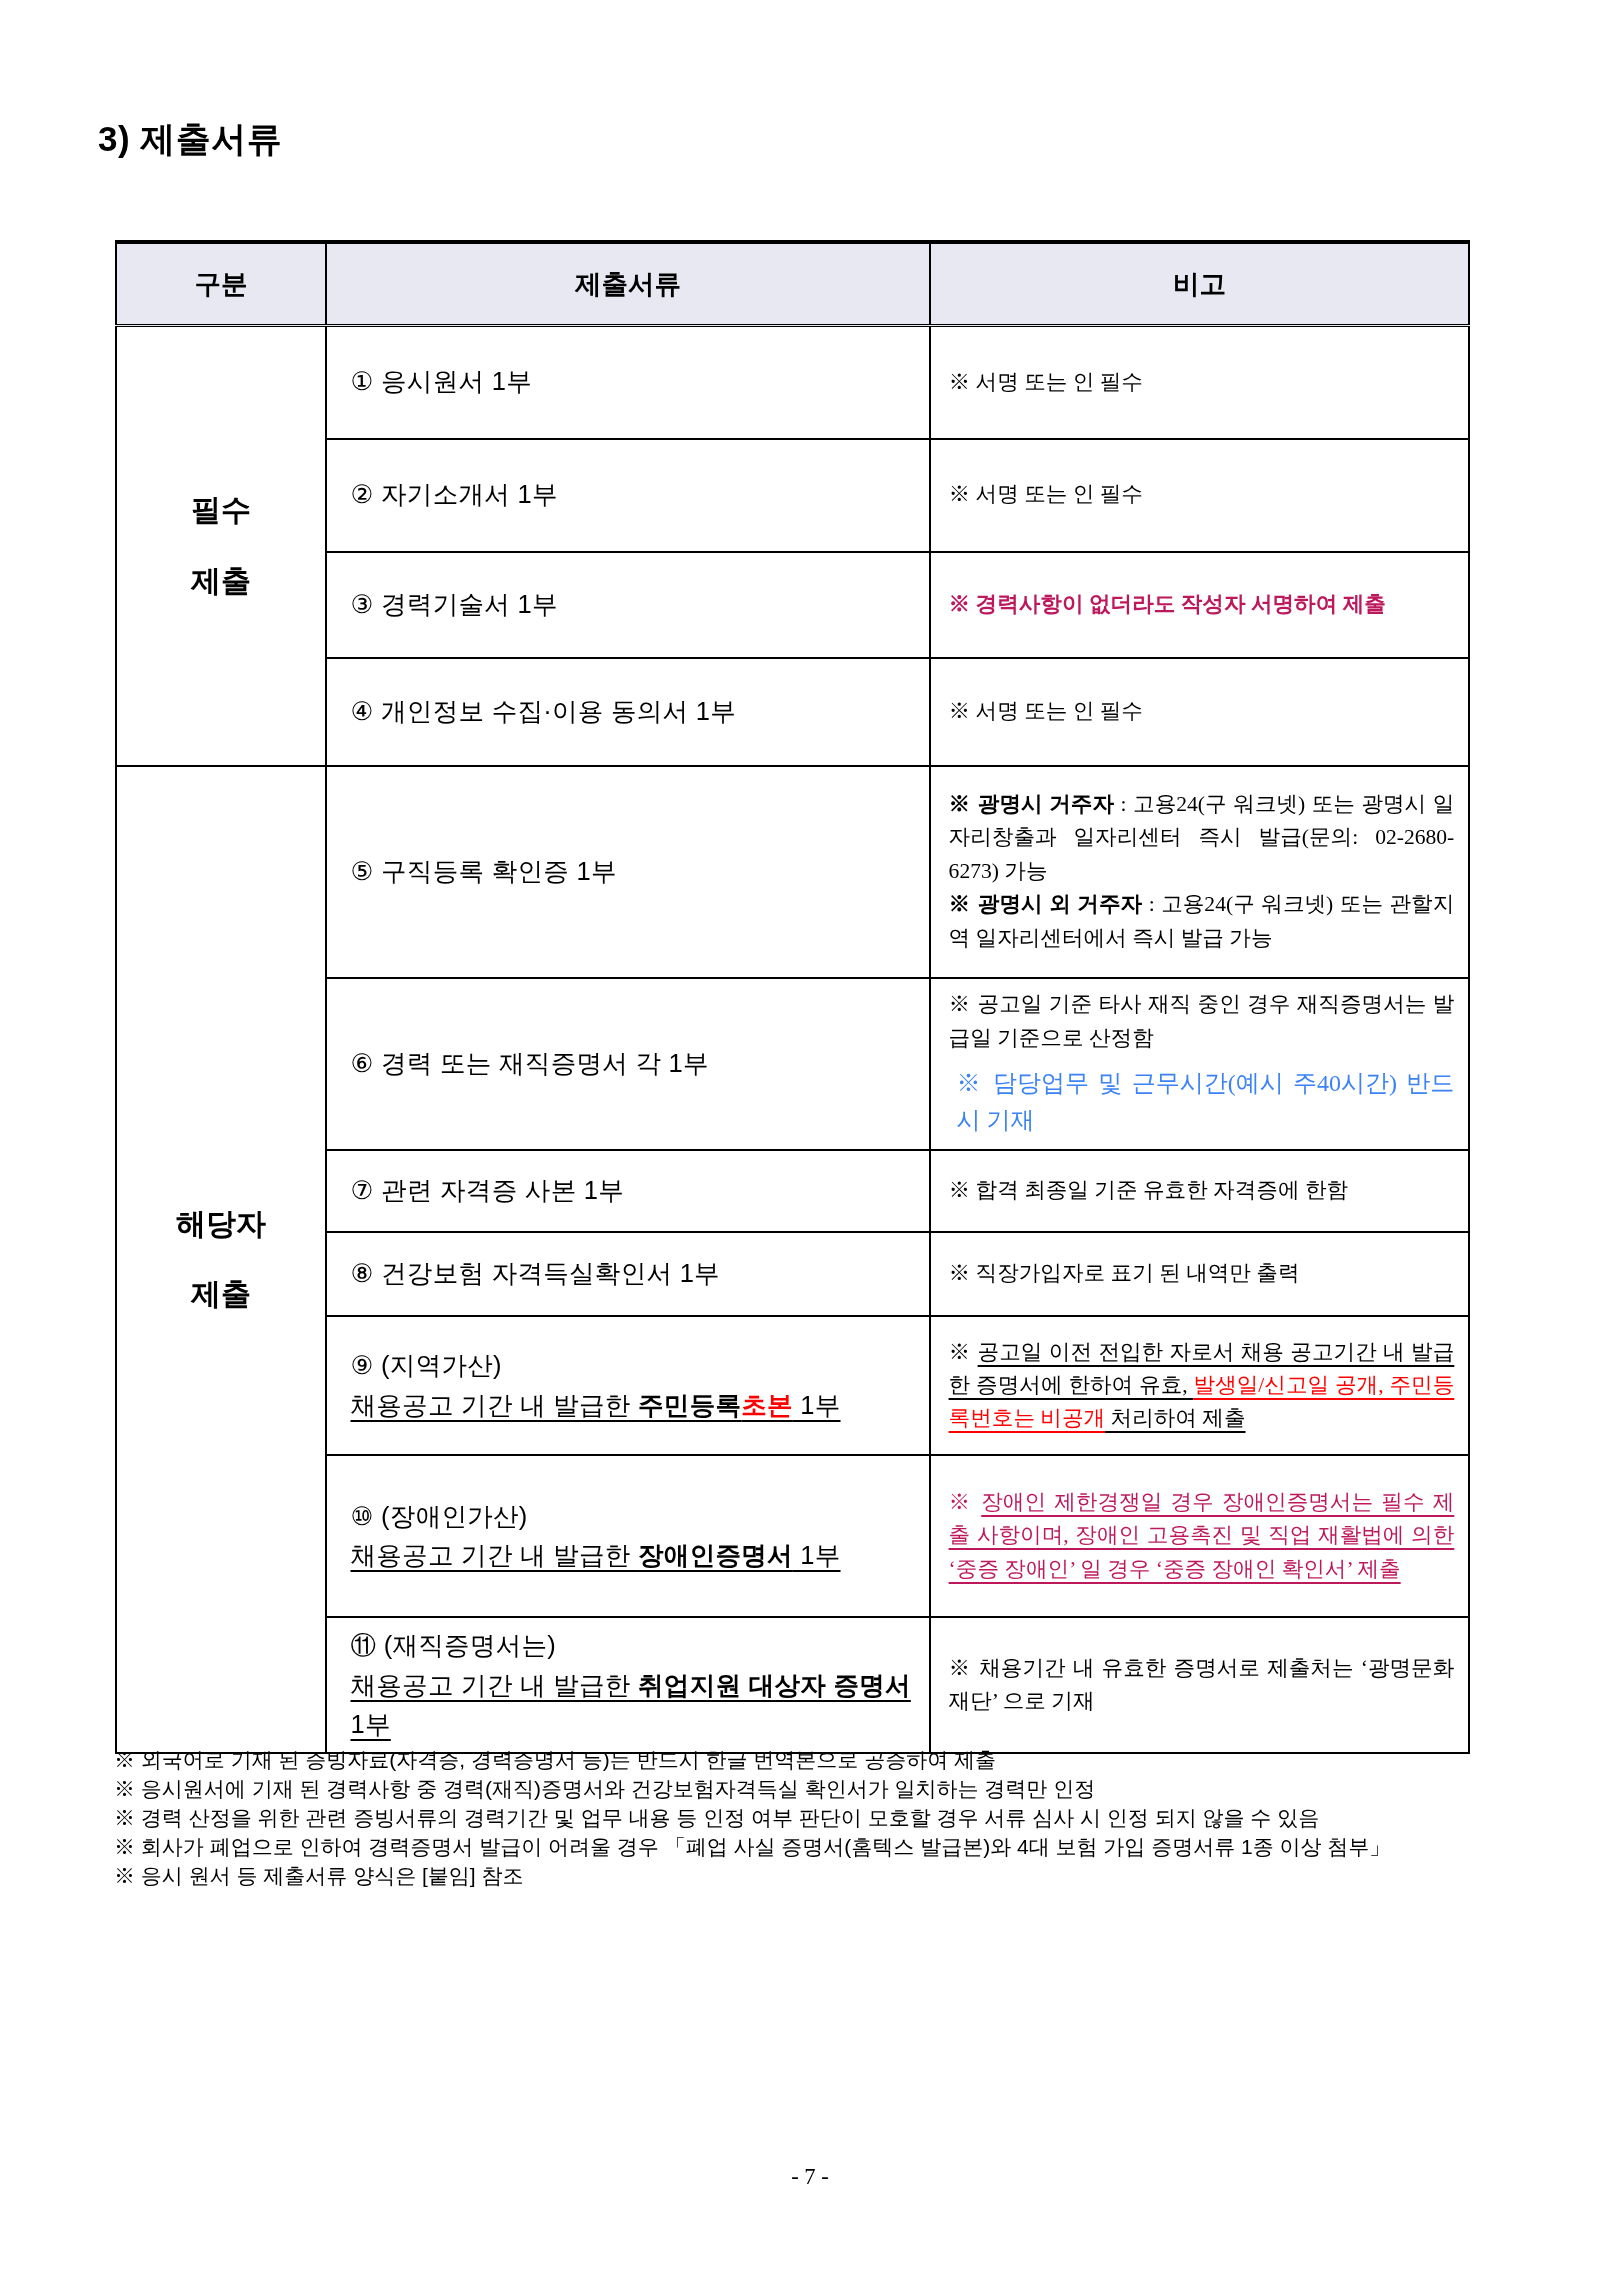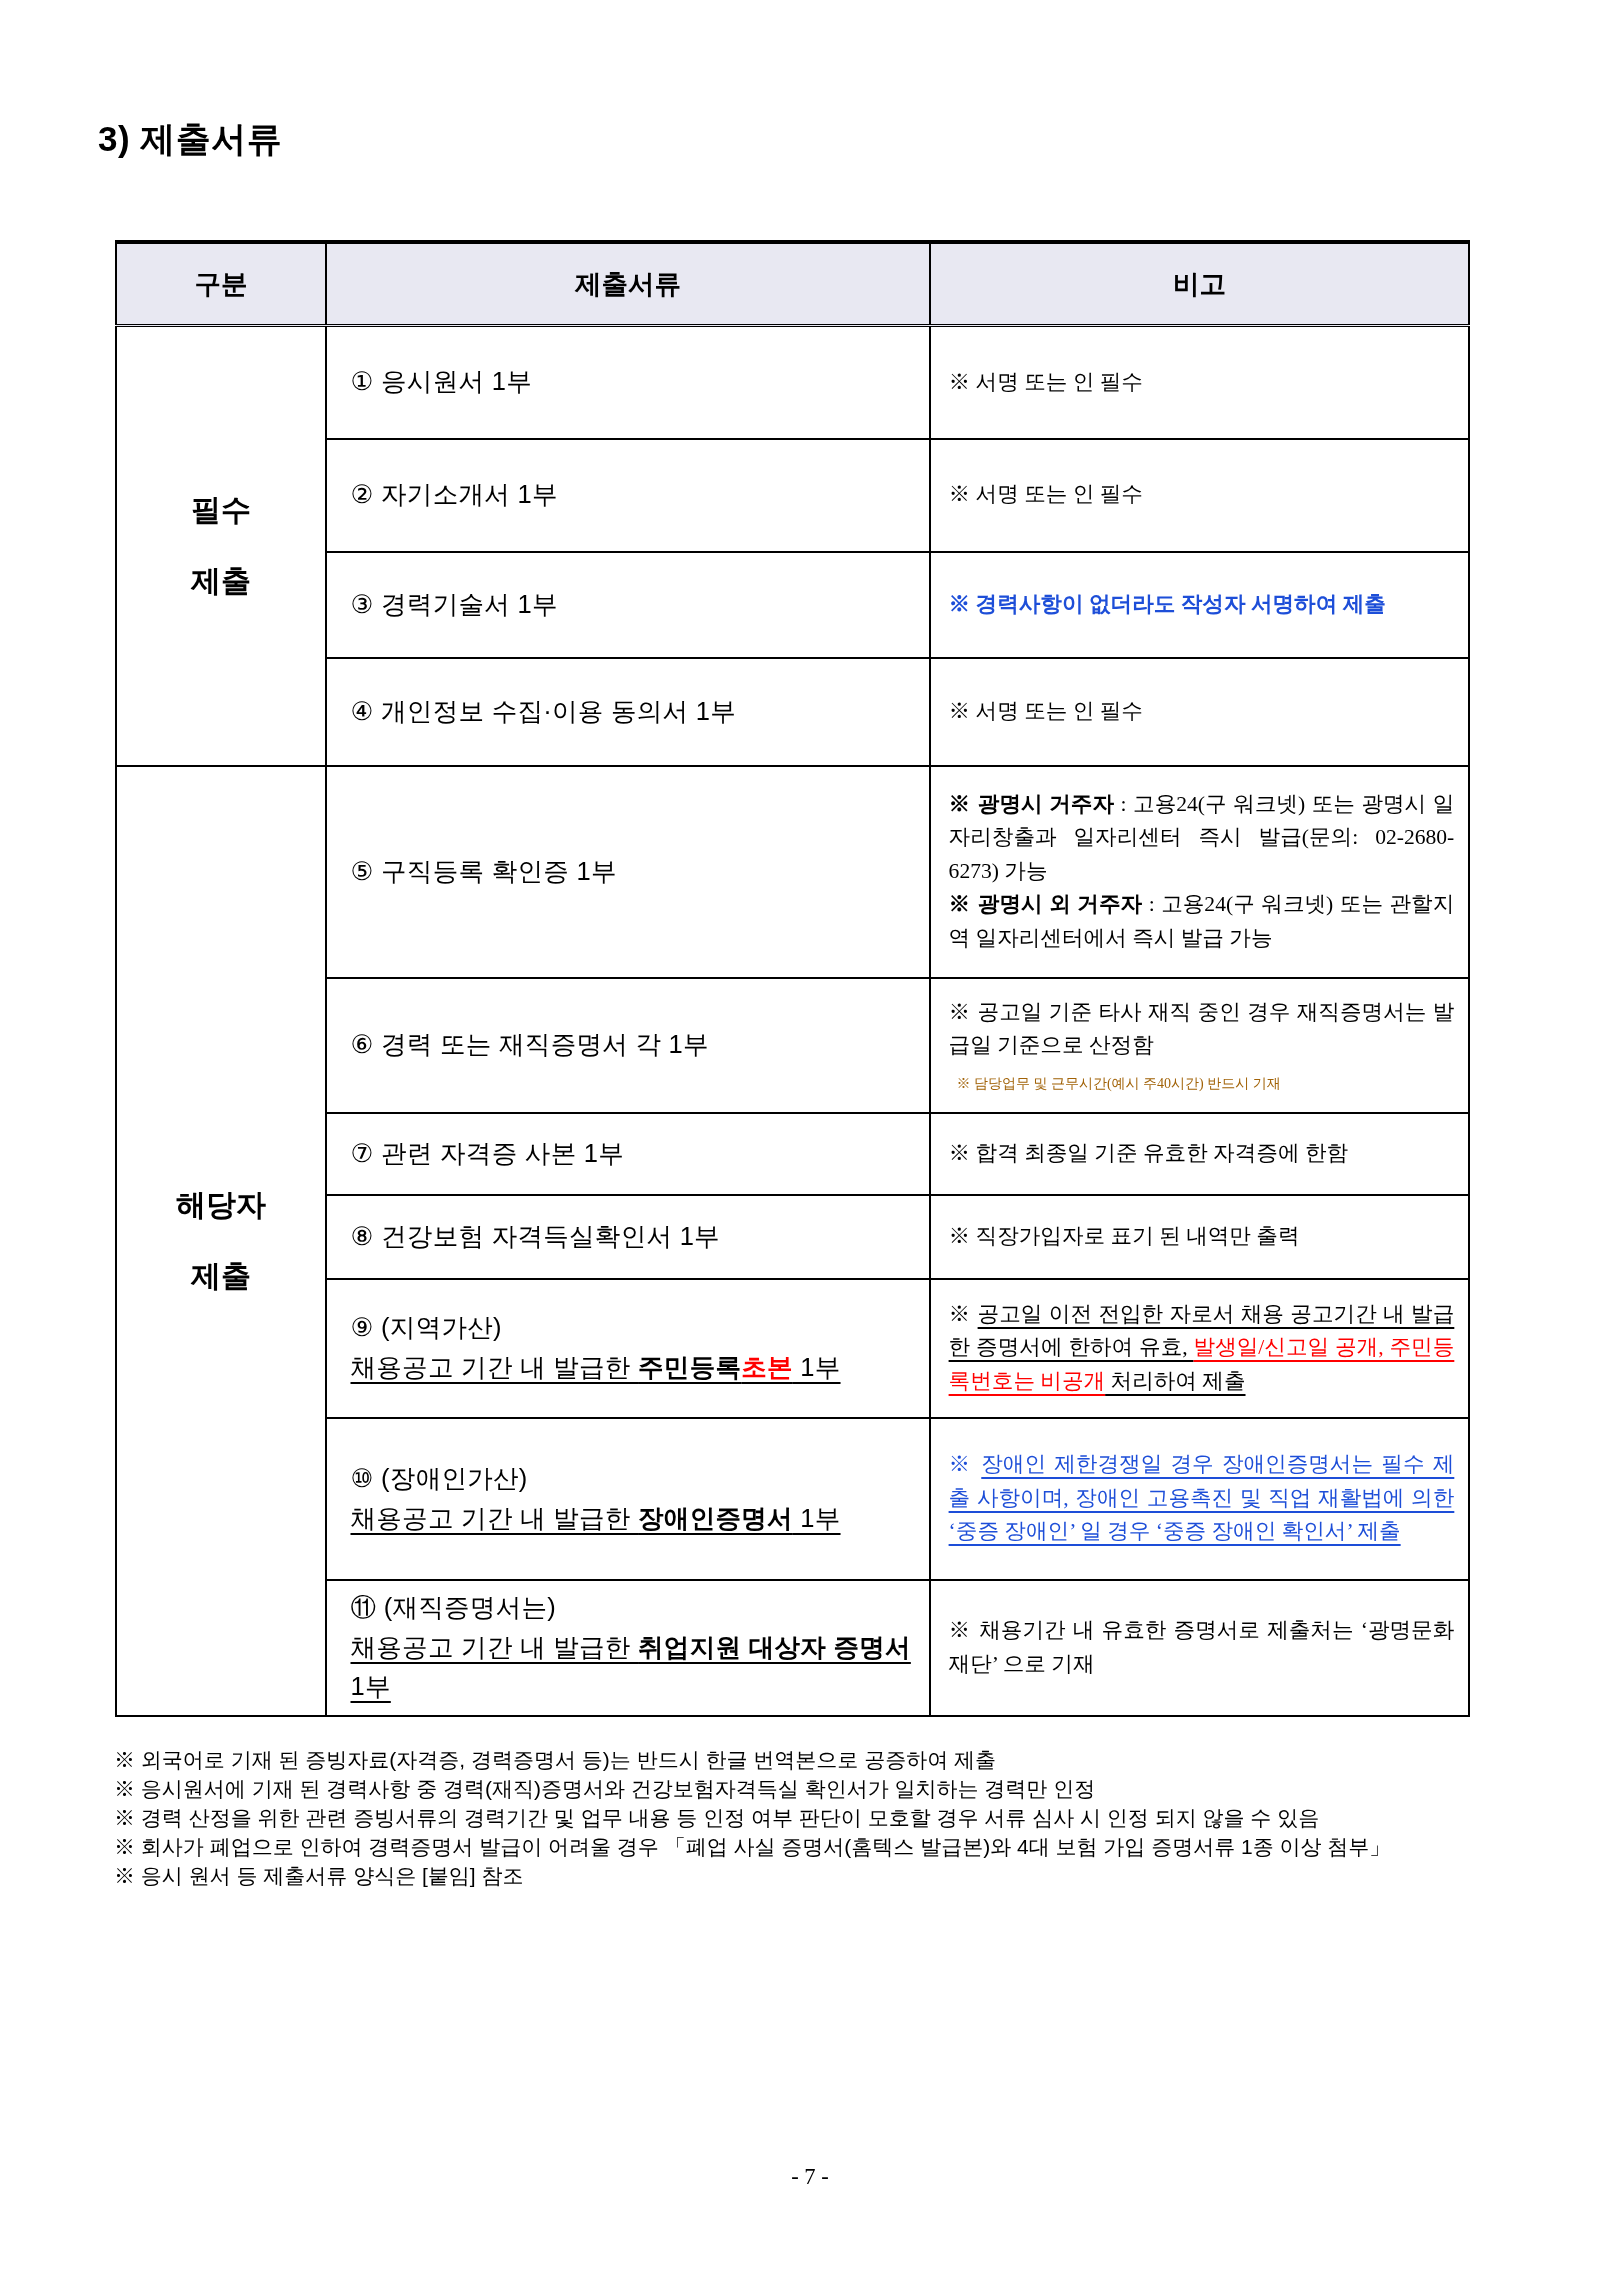--- a/index.html
+++ b/index.html
@@ -31,25 +31,25 @@
   td.item-cell {
     font-size:25.5px; padding:7.8px 9.8px 7.8px 23.5px; vertical-align:middle;
     line-height:1.55; letter-spacing:0.3px;
   }
   td.note-cell {
     font-size:21.6px; padding:9.8px 13.7px 9.8px 17.6px; vertical-align:middle;
     font-family:"Liberation Serif","DejaVu Serif",serif;
     line-height:1.55; text-align:justify;
   }
   .bold { font-weight:bold; }
-  .blue { color:#1d4ed8; }
+  .blue { color:#be185d; }
   .red  { color:#ff0000;text-align:center; }
   .u { text-decoration:underline; text-underline-offset:5.9px; }
   .item-label-blue { color:#000000; }
-  .note-small-blue { color:#a16207; font-size:14px; display:block; margin-top:9.8px; padding-left:7.8px; }
+  .note-small-blue { color:#3b82f6; font-size:24px; display:block; margin-top:9.8px; padding-left:7.8px; }
   .note-first { display:block; }
   .footnotes {
     position:absolute; left:114px; top:1745px; width:1362px;
     font-family:Liberation Sans, sans-serif;
     font-size:21px; line-height:29px; color:#000;
   }
   .footnote-line { white-space:nowrap; }
   .page-number {
     position:absolute; left:0; top:2164px; width:100%; text-align:center;
     font-family:"Liberation Serif","DejaVu Serif",serif; font-size:22.5px;

